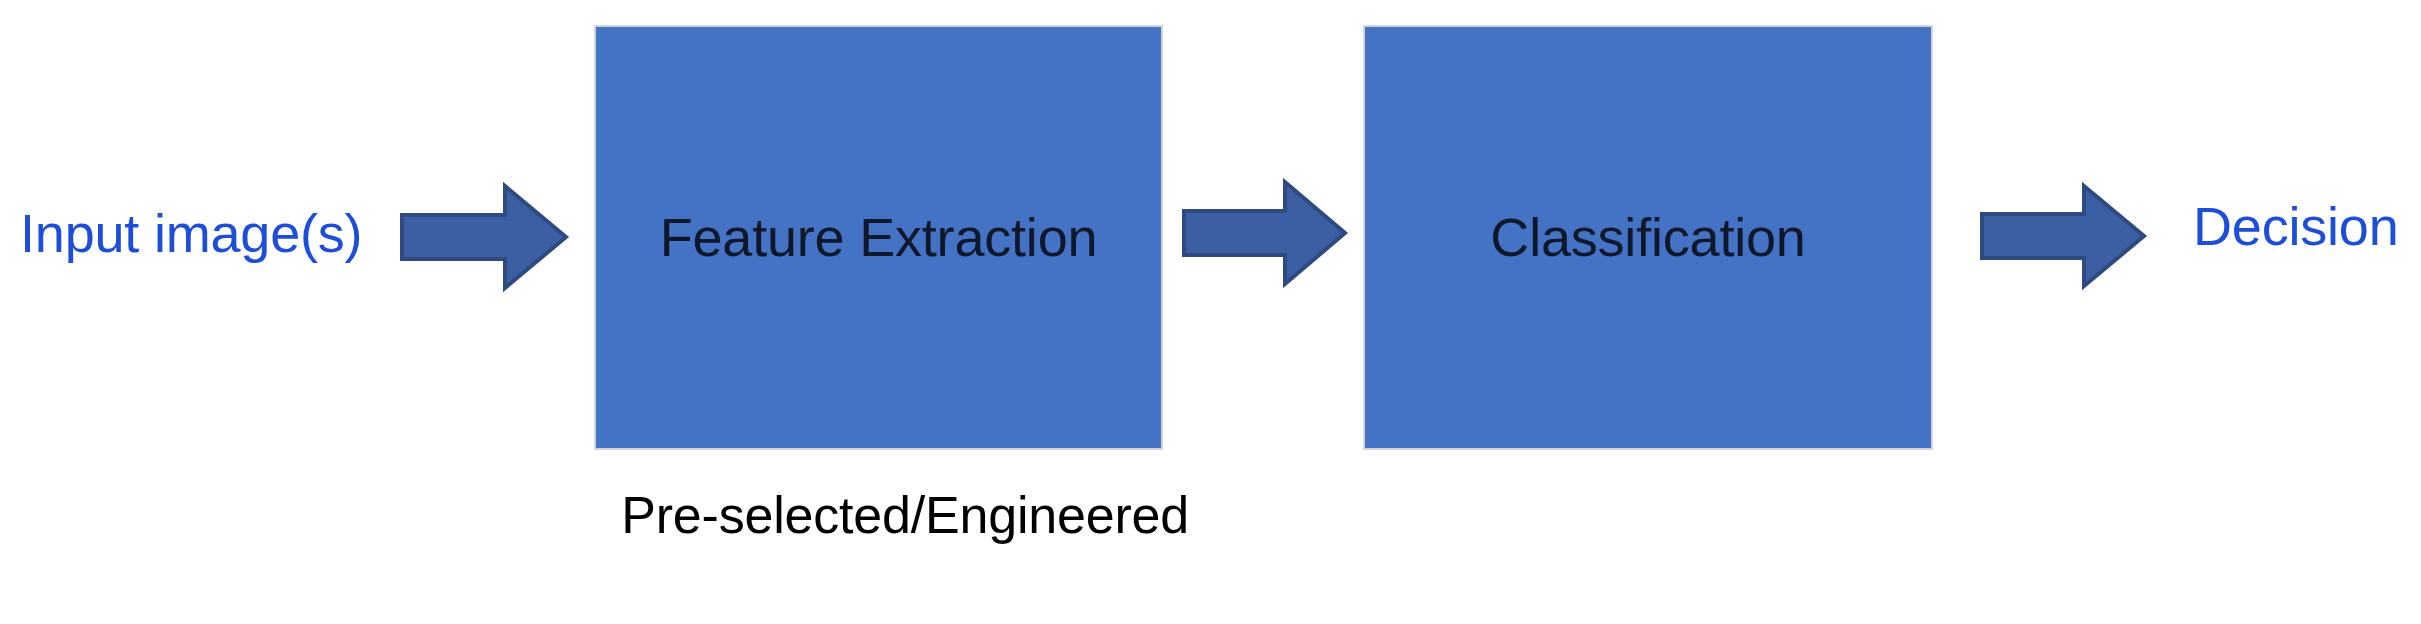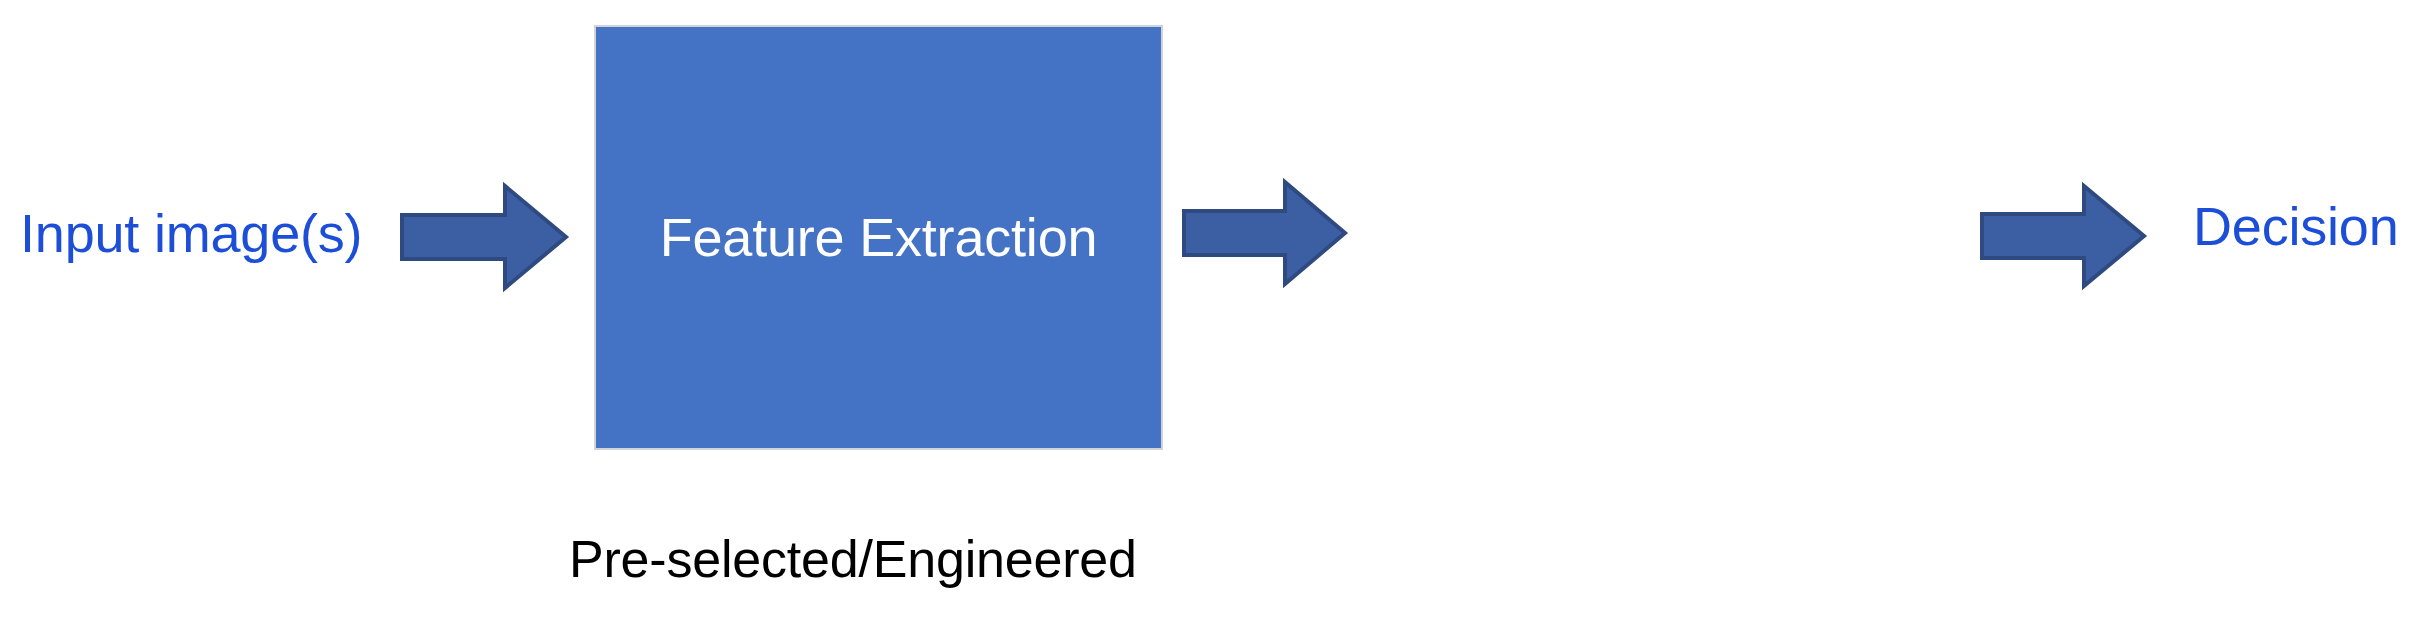--- a/index.html
+++ b/index.html
@@ -31,38 +31,37 @@
   .proc-box {
     position: absolute;
     background: #4472C4;
     border: 2px solid #D0D3D8;
     box-sizing: border-box;
     display: flex;
     align-items: center;
     justify-content: center;
   }
   .proc-box-label {
-    color: #ffffff;
+    color: #0f172a;
     font-size: 54px;
     font-weight: 400;
     line-height: 1.05;
     white-space: nowrap;
     letter-spacing: -0.2px;
   }
 
   
   .caption {
     position: absolute;
     color: #000000;
     font-size: 52px;
     line-height: 1.16;
     font-weight: 400;
-    text-align: left;
+    text-align: right;
     letter-spacing: -0.2px;
-    margin-top: 44px;
   }
   .caption .line { display: block; }
 
   
   .arrow {
     position: absolute;
   }
   .arrow svg { display: block; width: 100%; height: 100%; overflow: visible; }
 </style>
 </head>
@@ -85,20 +84,23 @@
   <div class="caption" style="left:569px; top:485px; width:620px;">
     <span class="line">Pre-selected/Engineered</span>
   </div>
 
   <div class="arrow" style="left:1182px; top:178px; width:165px; height:110px;">
     <svg viewBox="0 0 165 110" preserveAspectRatio="none" aria-hidden="true">
       <polygon points="2,33 103,33 103,4 163,55 103,106 103,77 2,77" fill="#3C5EA3" stroke="#2E4A80" stroke-width="4" stroke-linejoin="miter"></polygon>
     </svg>
   </div>
 
+  <div class="proc-box" style="left:1363px; top:25px; width:570px; height:425px;">
+    <span class="proc-box-label">Classification</span>
+  </div>
 
   <div class="arrow" style="left:1980px; top:182px; width:166px; height:108px;">
     <svg viewBox="0 0 166 108" preserveAspectRatio="none" aria-hidden="true">
       <polygon points="2,32 104,32 104,4 164,54 104,104 104,76 2,76" fill="#3C5EA3" stroke="#2E4A80" stroke-width="4" stroke-linejoin="miter"></polygon>
     </svg>
   </div>
 
   <div class="plain-label" style="left:2193px; top:198px;">Decision</div>
 
 </div>

